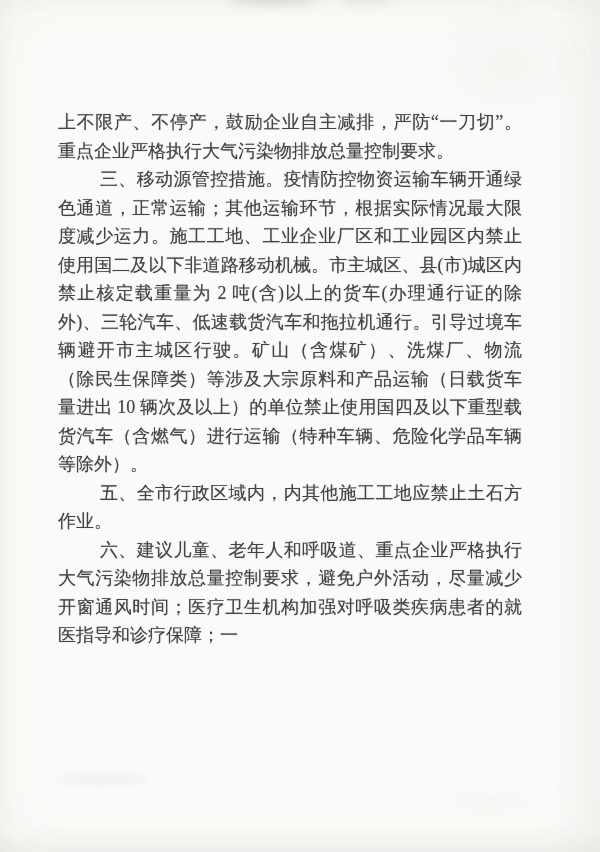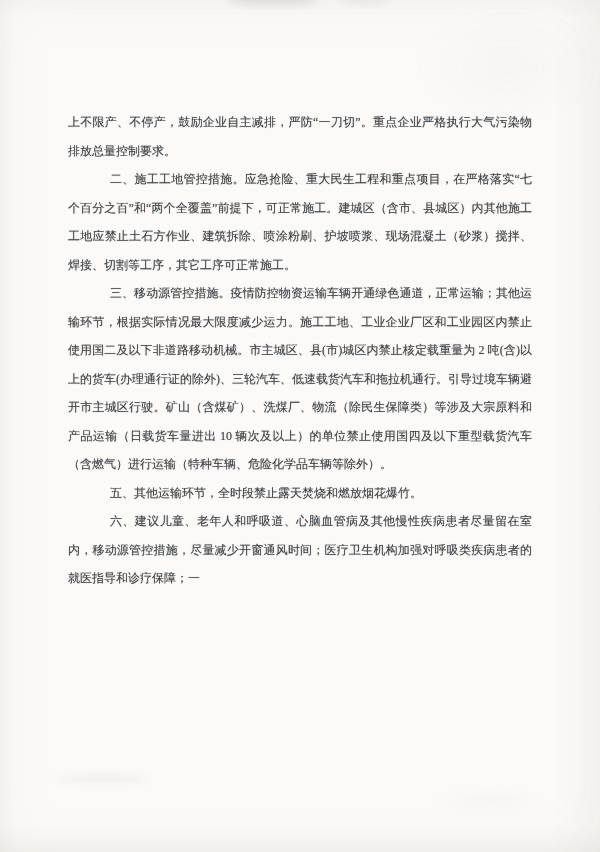--- a/index.html
+++ b/index.html
@@ -49,25 +49,25 @@
     background: rgba(140,140,138,0.10);
   }
   .smudge-bottom-right {
     left: 430px; top: 788px; width: 120px; height: 26px;
     background: radial-gradient(ellipse at center, rgba(150,148,142,0.06), rgba(150,148,142,0) 70%);
     filter: blur(5px);
   }
   
   .doc-body {
     position: absolute;
-    left: 68px;
+    left: 58px;
     top: 108px;
     width: 464px;
     color: #404347;
-    font-size: 12px;
+    font-size: 18px;
     line-height: 28.5px;
     text-align: justify;
     text-shadow: 0 0 1px rgba(90,92,96,0.55);
     letter-spacing: 0;
   }
   .para {
     margin: 0;
     padding: 0;
   }
   .para.indent {
@@ -80,19 +80,18 @@
 <div class="page">
 
   <div class="smudge smudge-top-center"></div>
   <div class="smudge smudge-top-center2"></div>
   <div class="smudge texture-top-right"></div>
   <div class="smudge smudge-bottom-left"></div>
   <div class="smudge smudge-bottom-right"></div>
 
   <main class="doc-body">
     <p class="para">上不限产、不停产，鼓励企业自主减排，严防“一刀切”。重点企业严格执行大气污染物排放总量控制要求。</p>
-    <p class="para indent">二、施工工地管控措施。应急抢险、重大民生工程和重点项目，在严格落实“七个百分之百”和“两个全覆盖”前提下，可正常施工。建城区（含市、县城区）内其他施工工地应禁止土石方作业、建筑拆除、喷涂粉刷、护坡喷浆、现场混凝土（砂浆）搅拌、焊接、切割等工序，其它工序可正常施工。</p>
     <p class="para indent">三、移动源管控措施。疫情防控物资运输车辆开通绿色通道，正常运输；其他运输环节，根据实际情况最大限度减少运力。施工工地、工业企业厂区和工业园区内禁止使用国二及以下非道路移动机械。市主城区、县(市)城区内禁止核定载重量为 2 吨(含)以上的货车(办理通行证的除外)、三轮汽车、低速载货汽车和拖拉机通行。引导过境车辆避开市主城区行驶。矿山（含煤矿）、洗煤厂、物流（除民生保障类）等涉及大宗原料和产品运输（日载货车量进出 10 辆次及以上）的单位禁止使用国四及以下重型载货汽车（含燃气）进行运输（特种车辆、危险化学品车辆等除外）。</p>
-    <p class="para indent">五、其他运输环节，全时段禁止露天焚烧和燃放烟花爆竹。</p>
-    <p class="para indent">六、建议儿童、老年人和呼吸道、心脑血管病及其他慢性疾病患者尽量留在室内，移动源管控措施，尽量减少开窗通风时间；医疗卫生机构加强对呼吸类疾病患者的就医指导和诊疗保障；一</p>
+    <p class="para indent">五、全市行政区域内，内其他施工工地应禁止土石方作业。</p>
+    <p class="para indent">六、建议儿童、老年人和呼吸道、重点企业严格执行大气污染物排放总量控制要求，避免户外活动，尽量减少开窗通风时间；医疗卫生机构加强对呼吸类疾病患者的就医指导和诊疗保障；一</p>
   </main>
 
 </div>
 
 </body></html>

